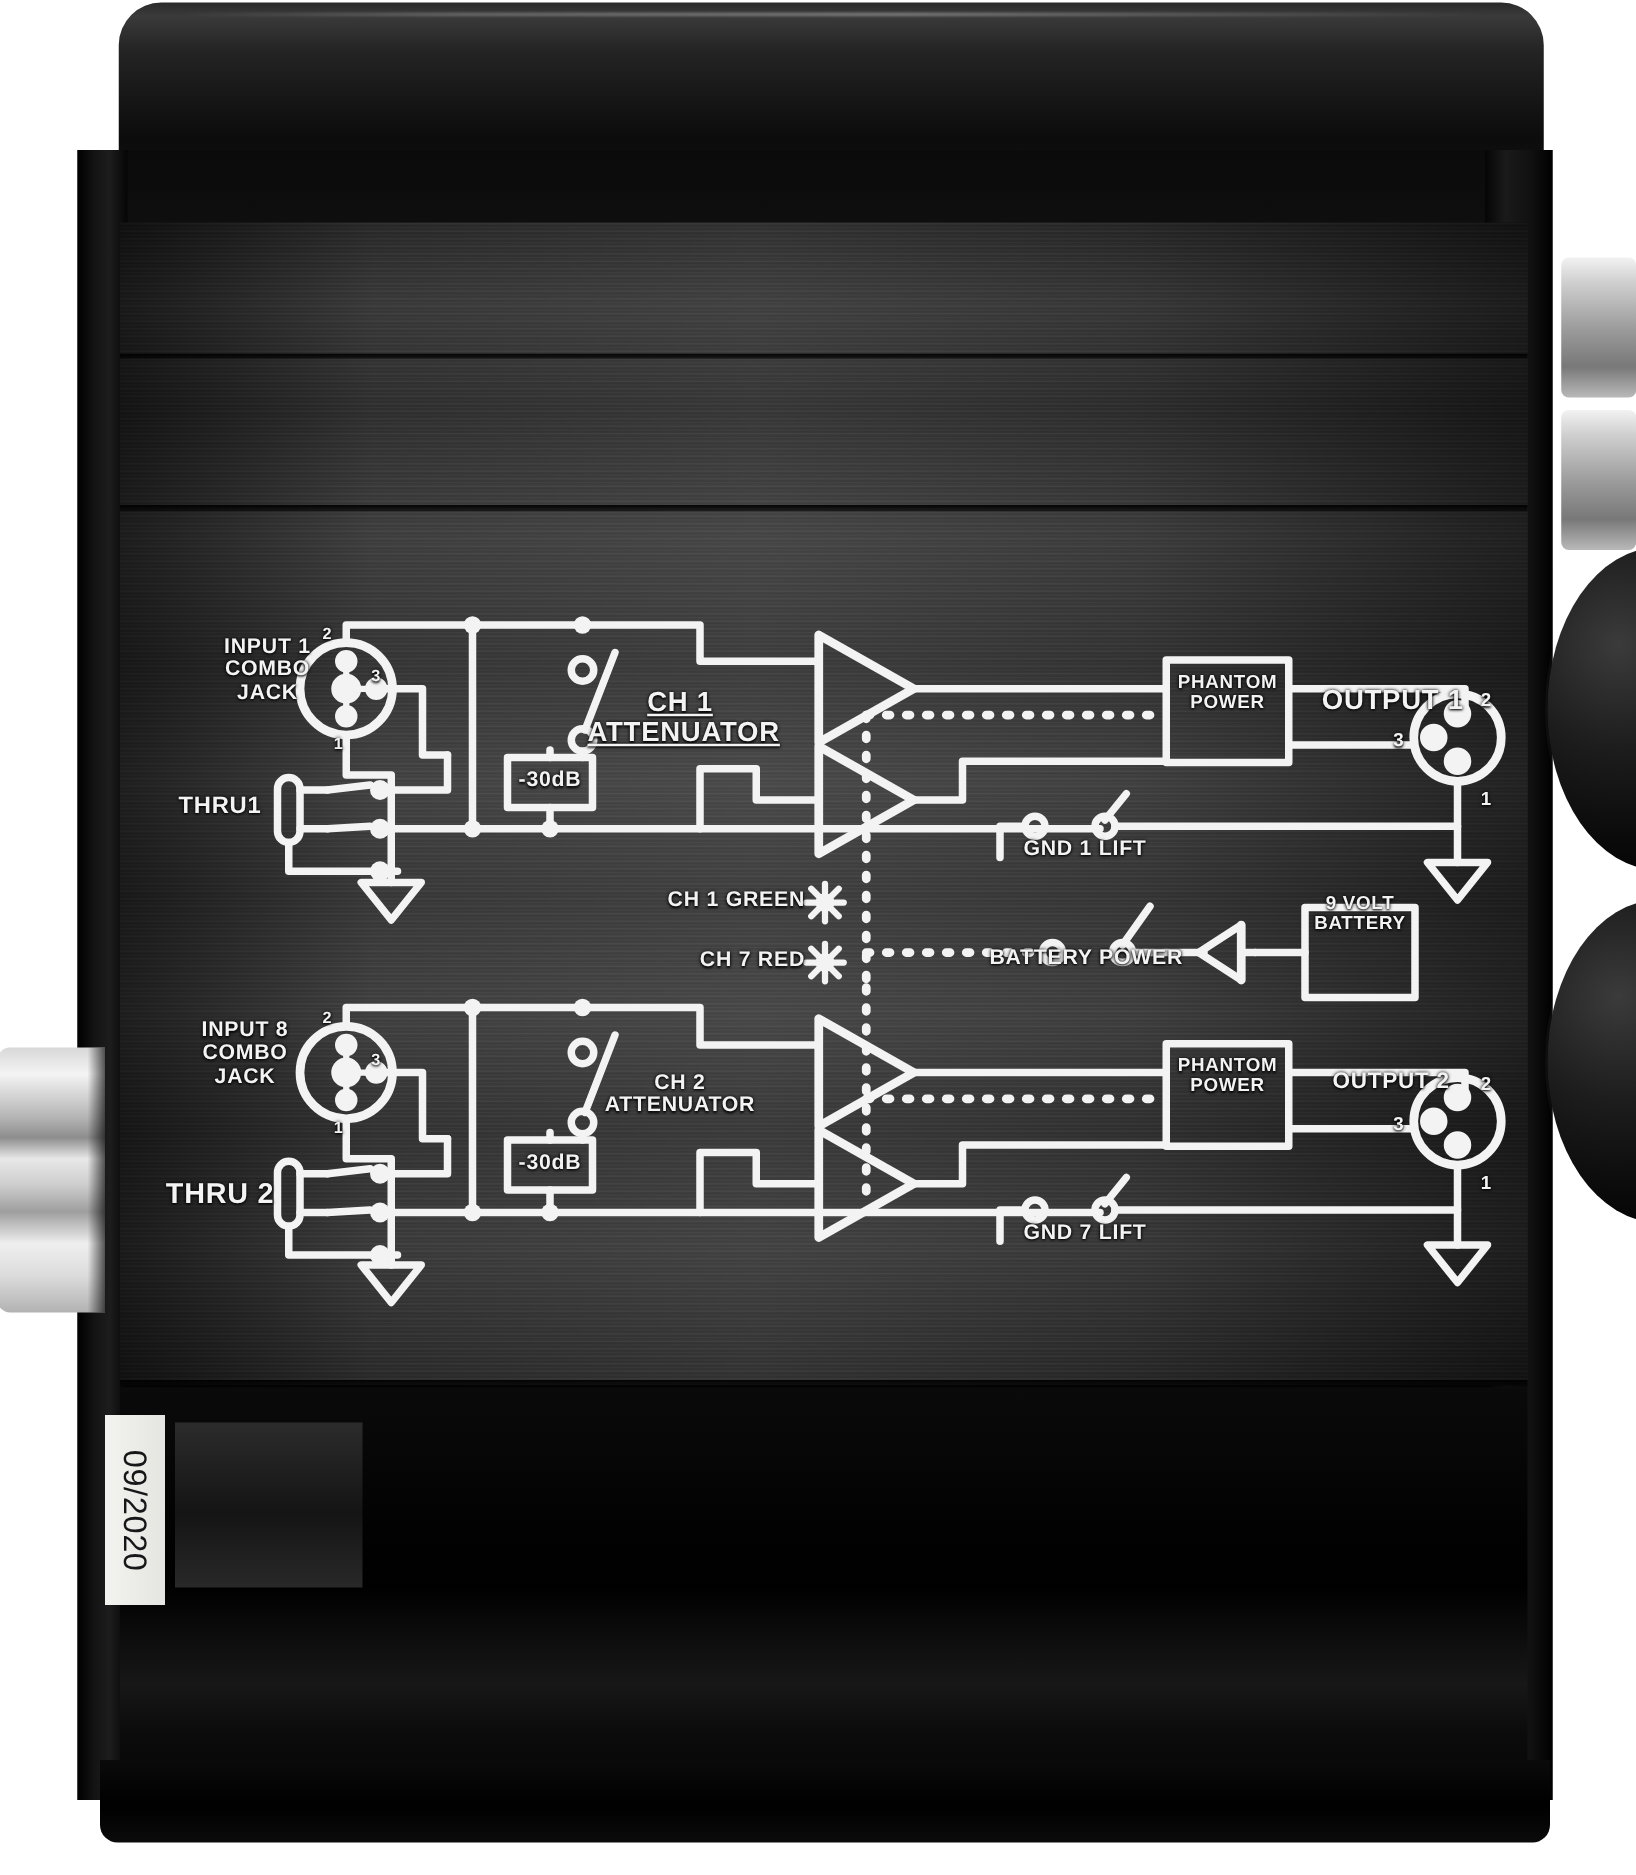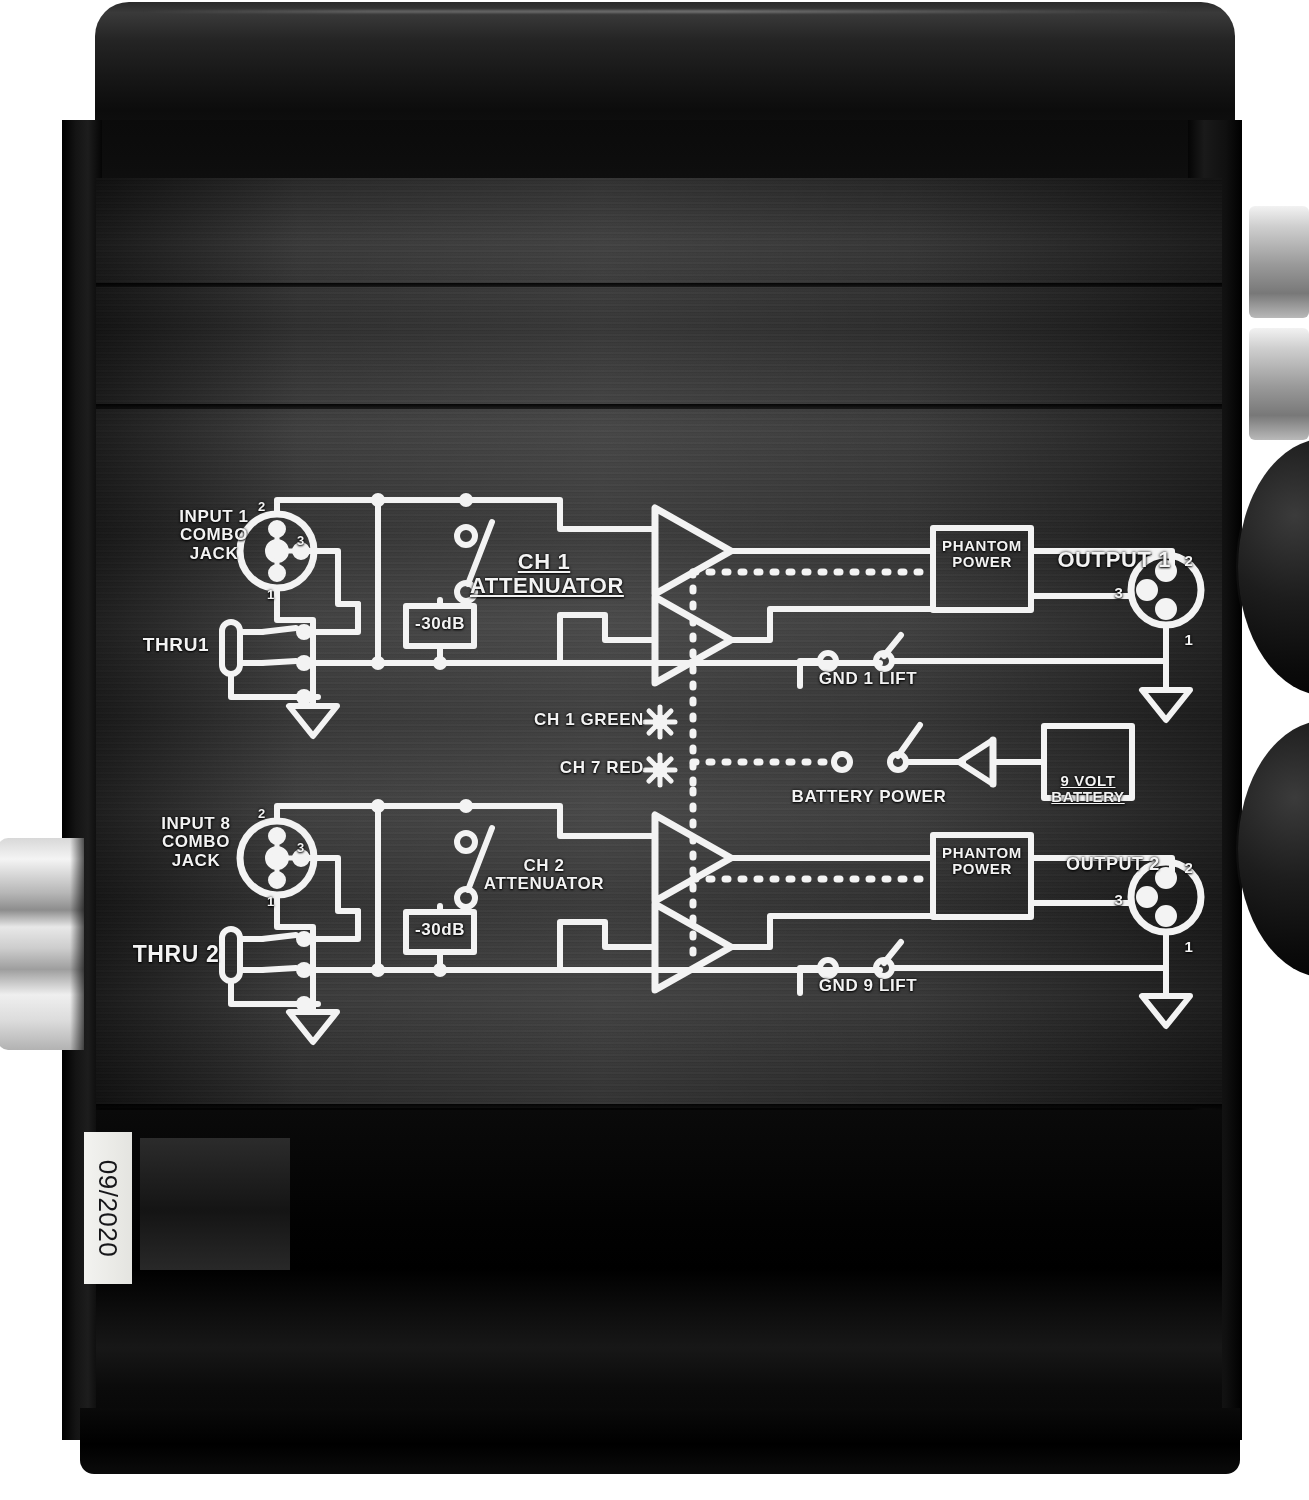--- a/index.html
+++ b/index.html
@@ -362,35 +362,35 @@
   <div class="sch-label" style="left:470px;top:550px;width:148px;font-size:22px;text-decoration:underline;">CH 1
 ATTENUATOR</div>
   <div class="sch-label" style="left:406px;top:615px;width:68px;font-size:17px;">-30dB</div>
   <div class="sch-label" style="left:933px;top:538px;width:98px;font-size:15px;">PHANTOM
 POWER</div>
   <div class="sch-label" style="left:1055px;top:548px;width:116px;font-size:22px;text-align:right;">OUTPUT 1</div>
   <div class="sch-label" style="left:806px;top:670px;width:124px;font-size:17px;text-align:center;">GND 1 LIFT</div>
 
   <div class="sch-label" style="left:520px;top:711px;width:124px;font-size:17px;text-align:right;">CH 1 GREEN</div>
   <div class="sch-label" style="left:520px;top:759px;width:124px;font-size:17px;text-align:right;">CH 7 RED</div>
-  <div class="sch-label" style="left:788px;top:757px;width:162px;font-size:17px;margin-top:31px;">BATTERY POWER</div>
-  <div class="sch-label" style="left:1044px;top:773px;width:88px;font-size:15px;text-decoration:underline;">9 VOLT
+  <div class="sch-label" style="left:788px;top:757px;width:162px;font-size:17px;">BATTERY POWER</div>
+  <div class="sch-label" style="left:1044px;top:715px;width:88px;font-size:15px;">9 VOLT
 BATTERY</div>
 
   <div class="sch-label" style="left:142px;top:815px;width:108px;font-size:17px;">INPUT 8
 COMBO
 JACK</div>
   <div class="sch-label" style="left:130px;top:942px;width:92px;font-size:23px;">THRU 2</div>
   <div class="sch-label" style="left:470px;top:857px;width:148px;font-size:17px;">CH 2
 ATTENUATOR</div>
   <div class="sch-label" style="left:406px;top:921px;width:68px;font-size:17px;">-30dB</div>
   <div class="sch-label" style="left:933px;top:845px;width:98px;font-size:15px;">PHANTOM
 POWER</div>
   <div class="sch-label" style="left:1055px;top:855px;width:116px;font-size:18px;text-align:center;">OUTPUT 2</div>
-  <div class="sch-label" style="left:806px;top:977px;width:124px;font-size:17px;">GND 9 LIFT</div>
+  <div class="sch-label" style="left:806px;top:977px;width:124px;font-size:17px;">GND 7 LIFT</div>
 
   <div class="sch-label" style="left:253px;top:500px;width:18px;font-size:13px;">2</div>
   <div class="sch-label" style="left:292px;top:534px;width:18px;font-size:13px;">3</div>
   <div class="sch-label" style="left:262px;top:588px;width:18px;font-size:13px;">1</div>
   <div class="sch-label" style="left:1180px;top:553px;width:18px;font-size:15px;">2</div>
   <div class="sch-label" style="left:1110px;top:585px;width:18px;font-size:15px;">3</div>
   <div class="sch-label" style="left:1180px;top:632px;width:18px;font-size:15px;">1</div>
 
   <div class="sch-label" style="left:253px;top:807px;width:18px;font-size:13px;">2</div>
   <div class="sch-label" style="left:292px;top:841px;width:18px;font-size:13px;">3</div>

